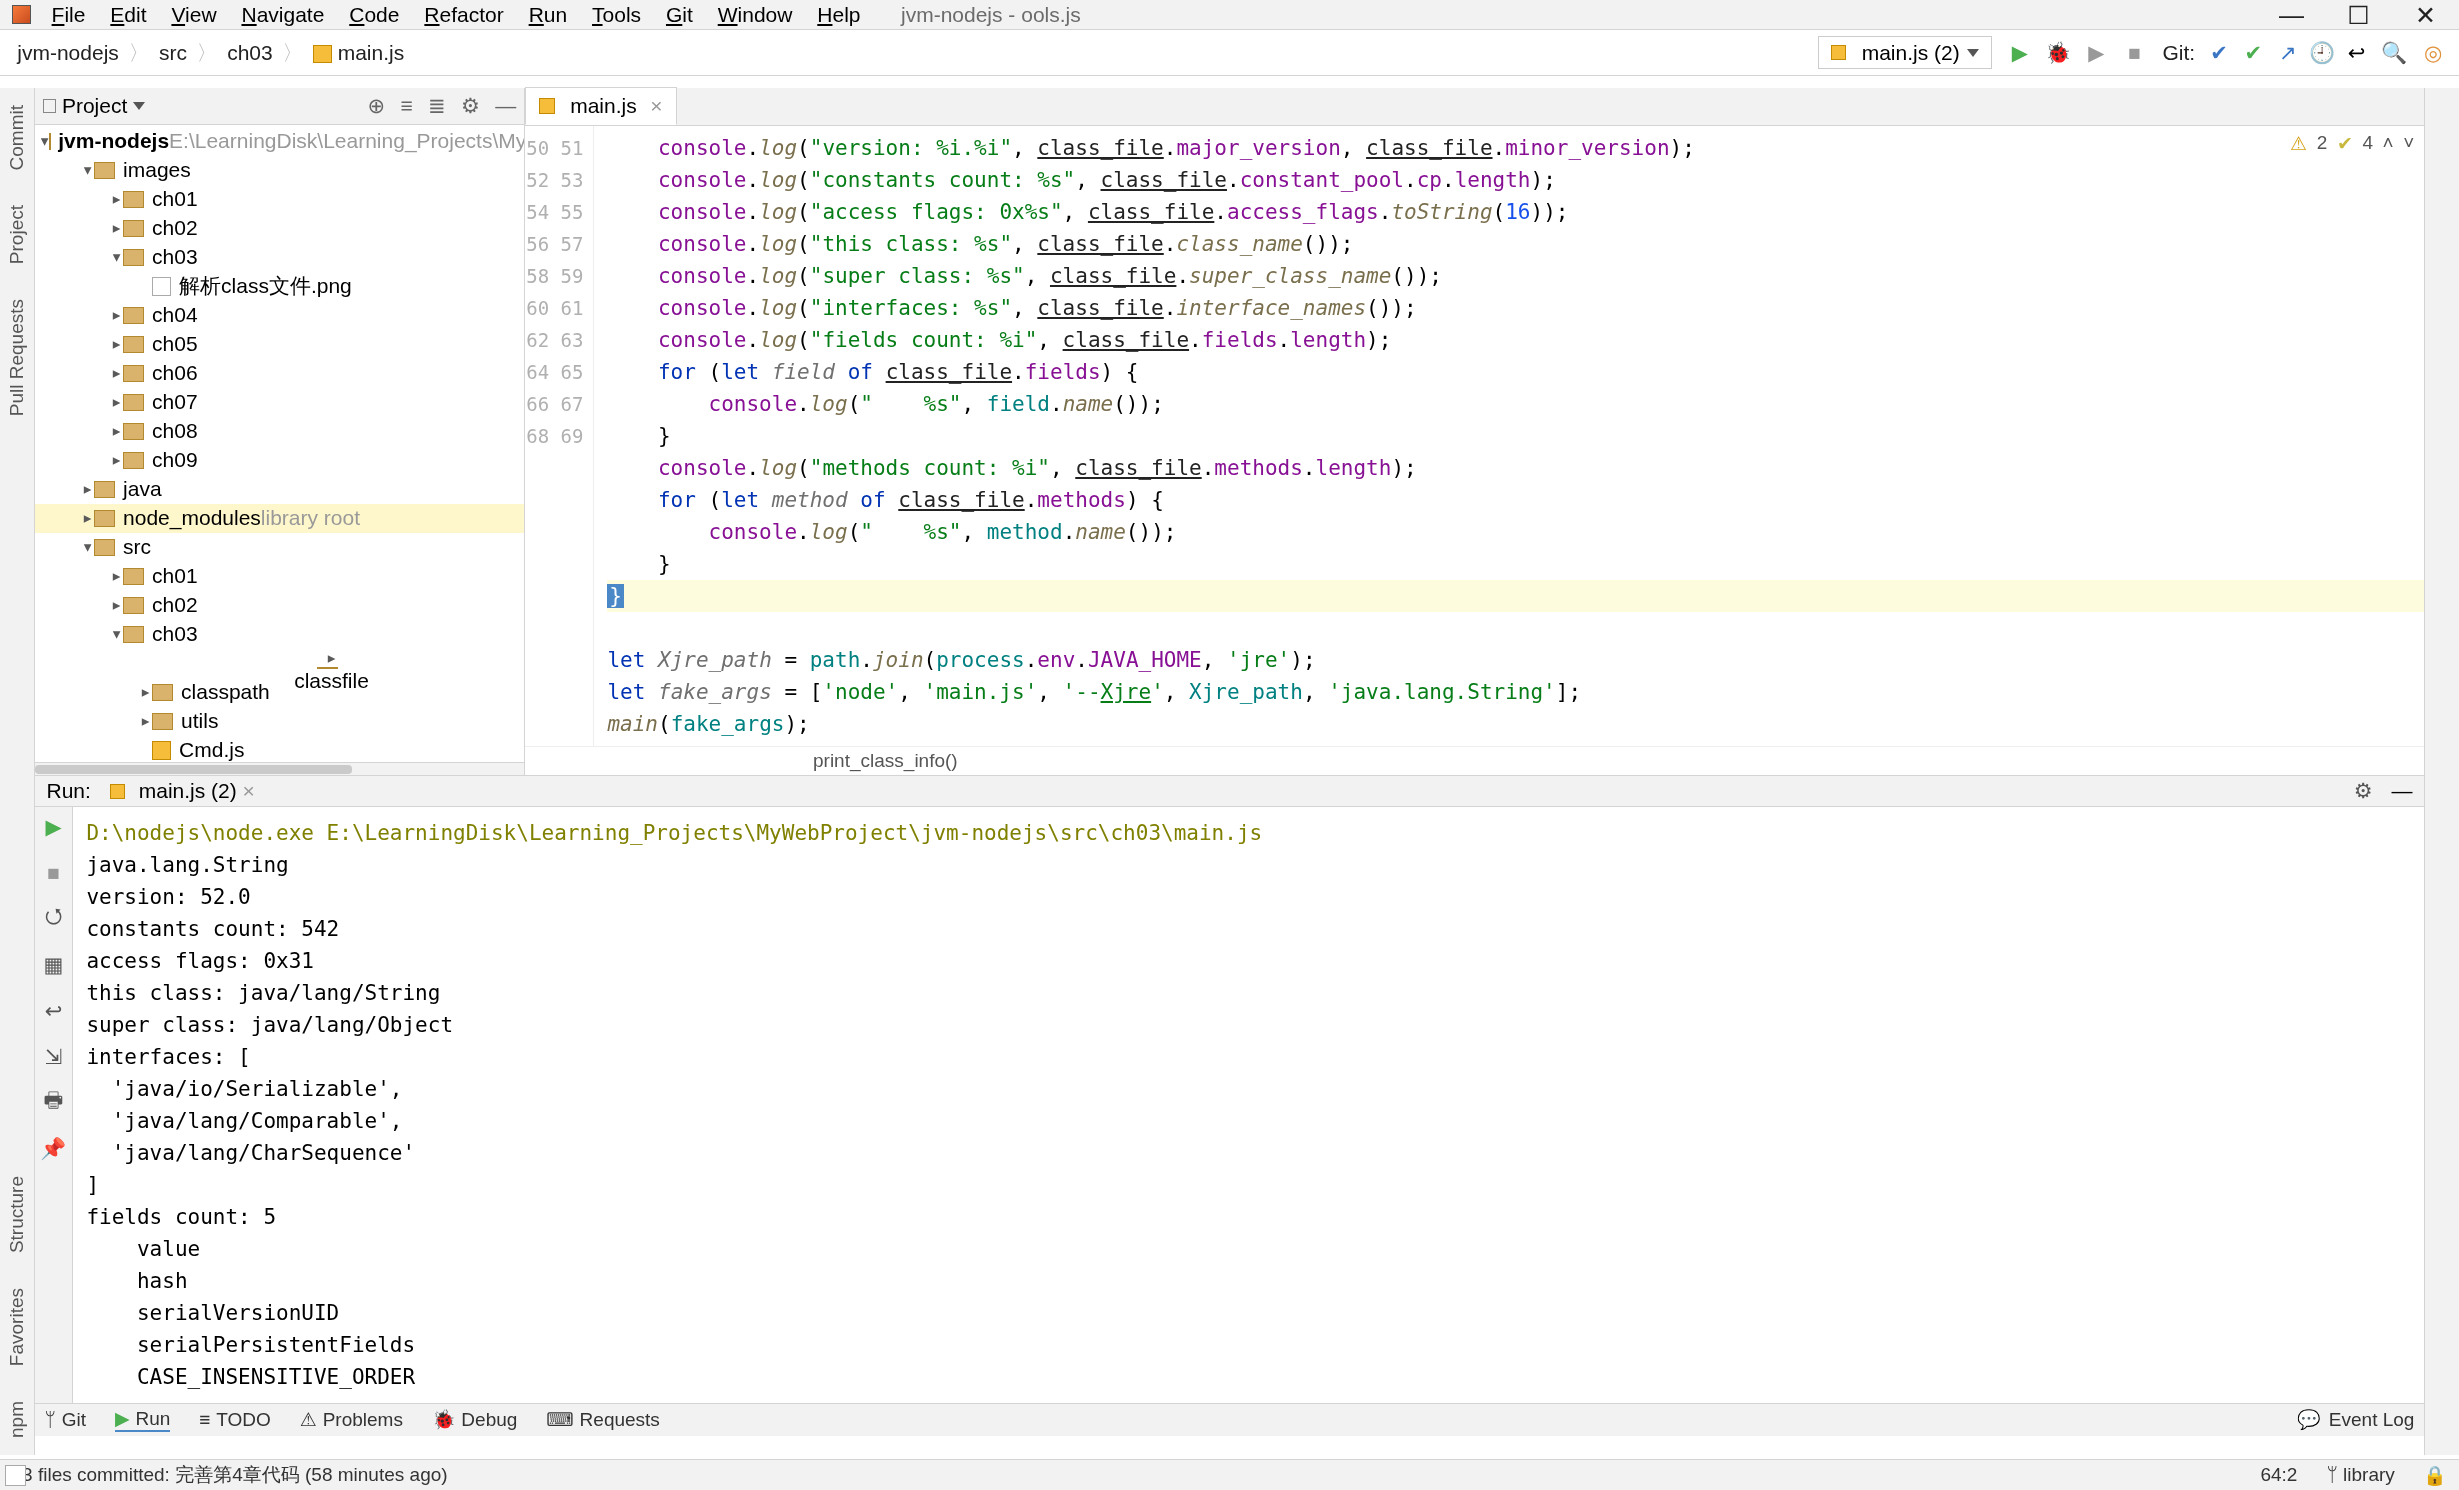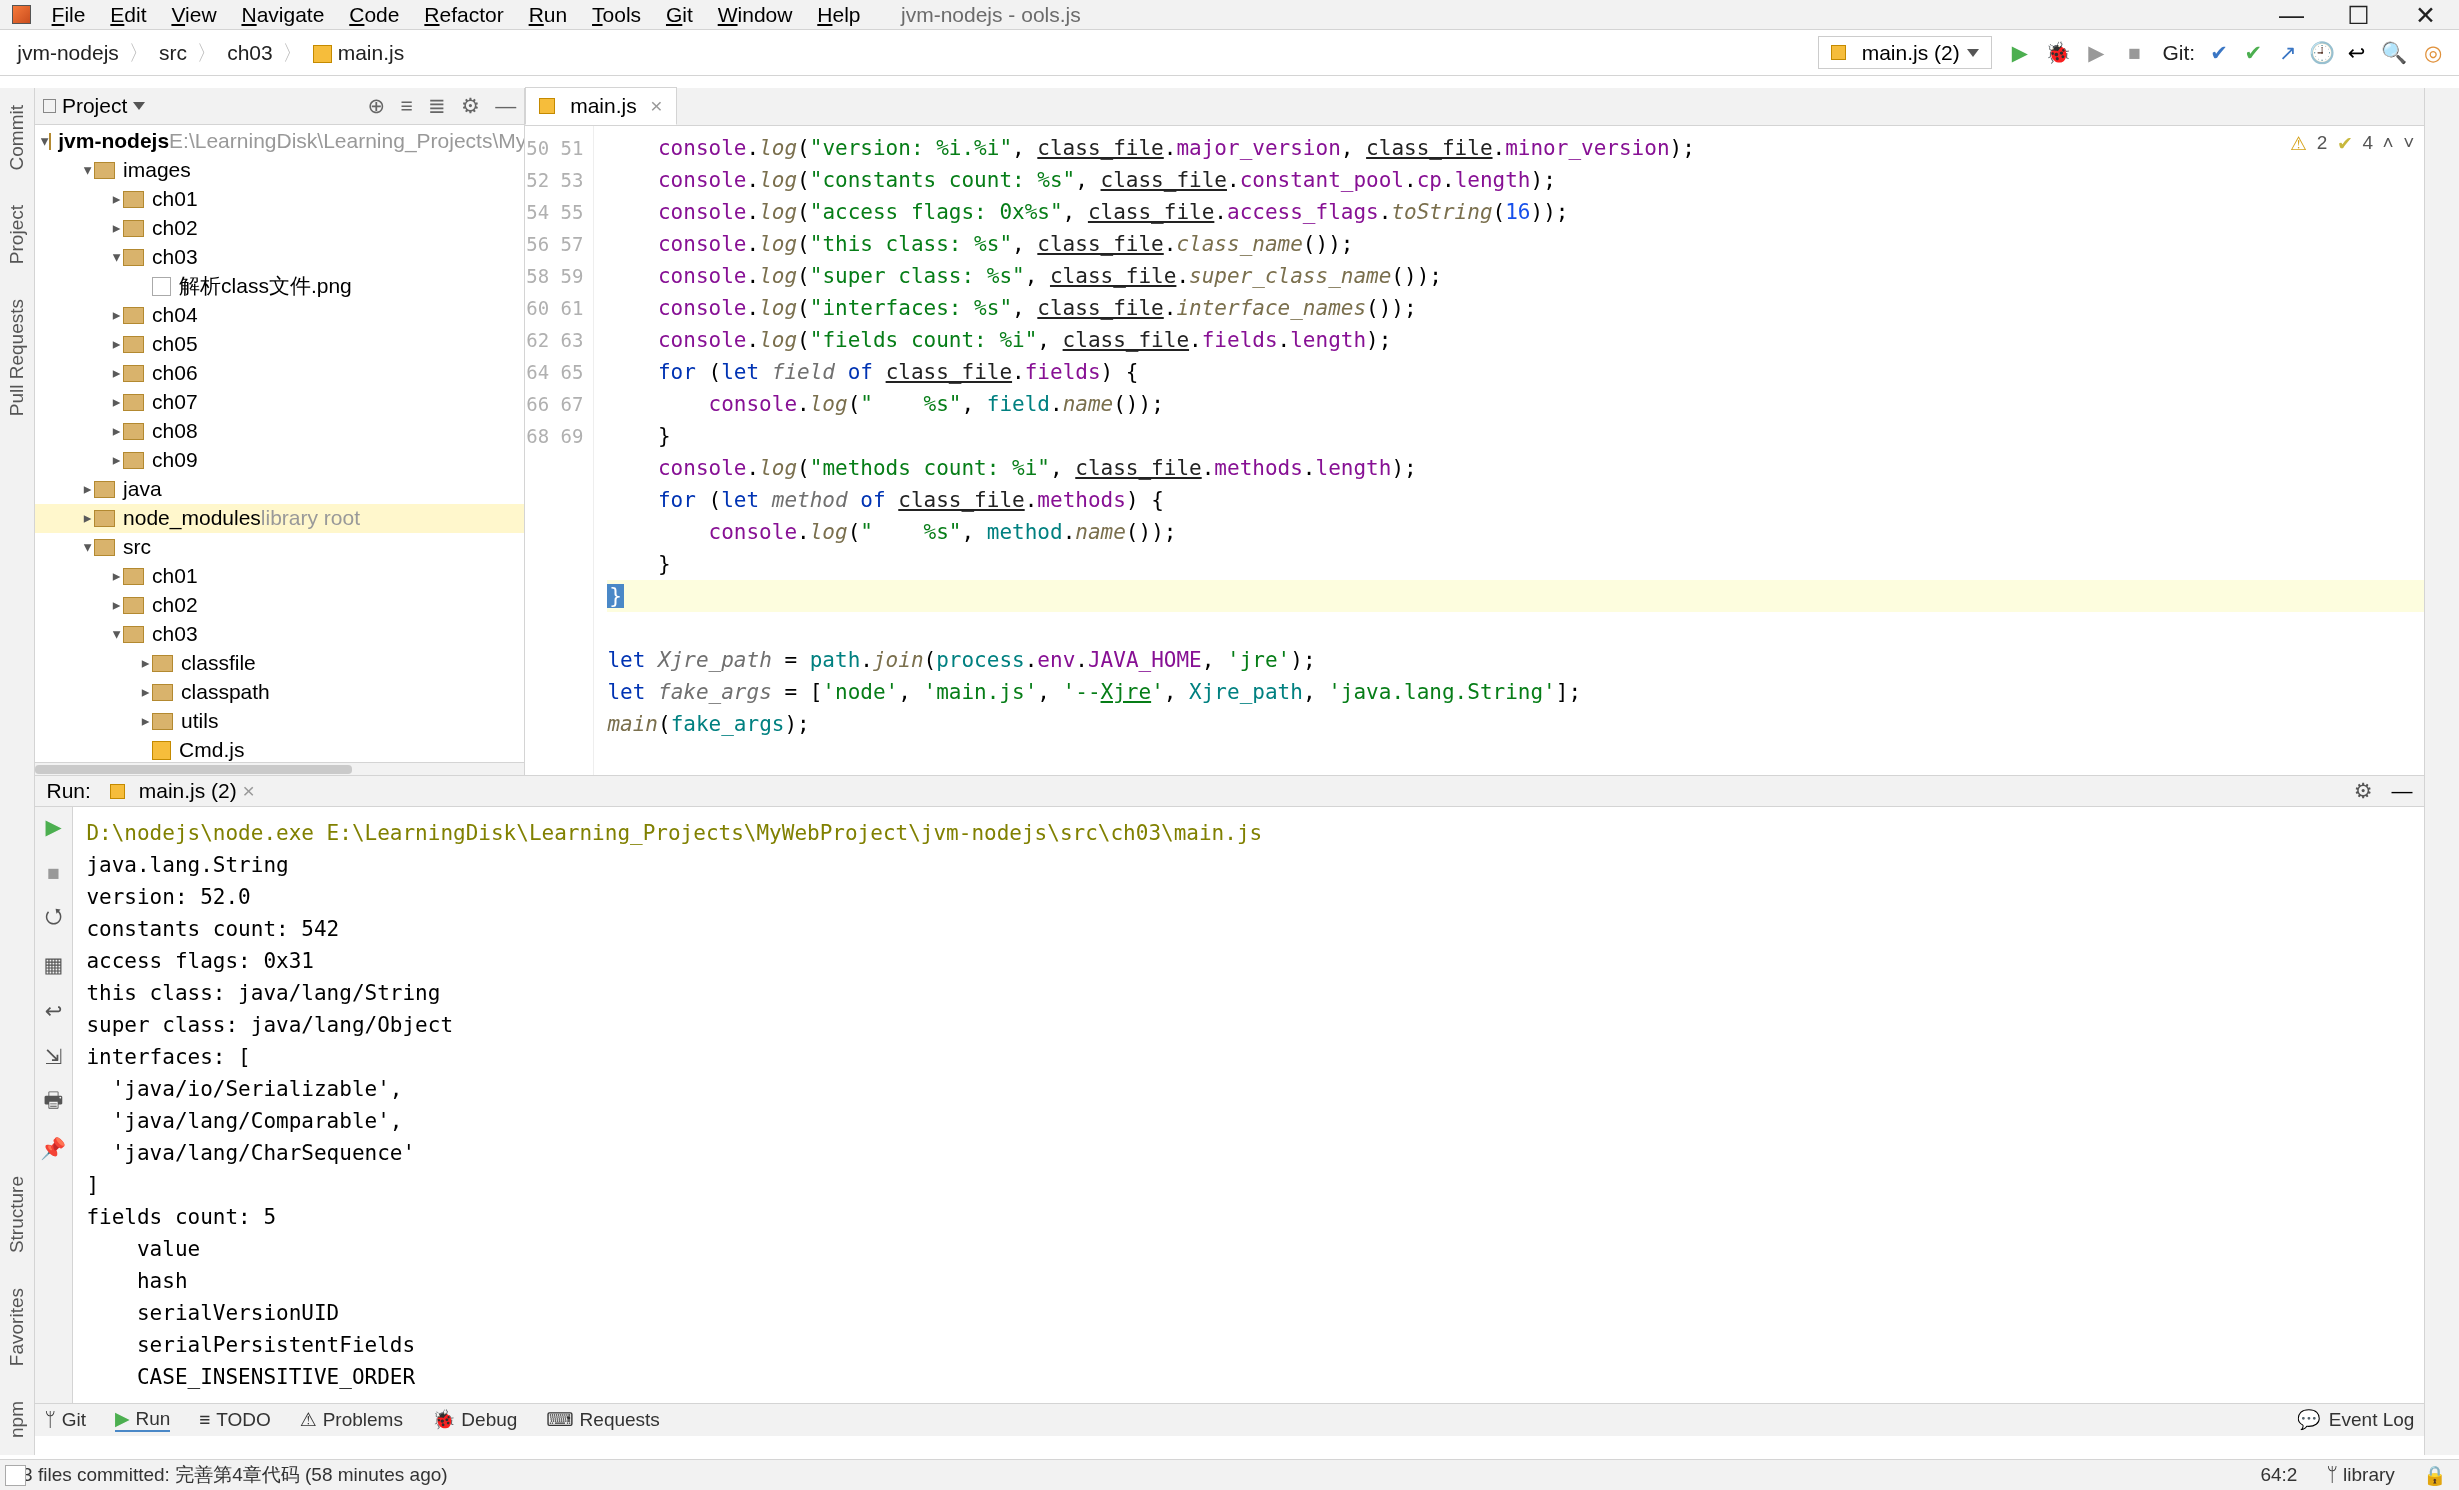--- a/index.html
+++ b/index.html
@@ -213,21 +213,21 @@
           <div class="tree-row" style="padding-left: 75px;"><span class="arrow closed"></span><span class="folder-ico"></span>ch06</div>
           <div class="tree-row" style="padding-left: 75px;"><span class="arrow closed"></span><span class="folder-ico"></span>ch07</div>
           <div class="tree-row" style="padding-left: 75px;"><span class="arrow closed"></span><span class="folder-ico"></span>ch08</div>
           <div class="tree-row" style="padding-left: 75px;"><span class="arrow closed"></span><span class="folder-ico"></span>ch09</div>
           <div class="tree-row" style="padding-left: 46px;"><span class="arrow closed"></span><span class="folder-ico"></span>java</div>
           <div class="tree-row hl" style="padding-left: 46px;"><span class="arrow closed"></span><span class="folder-ico"></span>node_modules <span class="dim">library root</span></div>
           <div class="tree-row" style="padding-left: 46px;"><span class="arrow open"></span><span class="folder-ico"></span>src</div>
           <div class="tree-row" style="padding-left: 75px;"><span class="arrow closed"></span><span class="folder-ico"></span>ch01</div>
           <div class="tree-row" style="padding-left: 75px;"><span class="arrow closed"></span><span class="folder-ico"></span>ch02</div>
           <div class="tree-row" style="padding-left: 75px;"><span class="arrow open"></span><span class="folder-ico"></span>ch03</div>
-          <div class="tree-row" style="padding-left: 104px;"><span class="arrow closed"></span><span class="folder-ico"></span>classfile</div>
+          <div class="tree-row" style="padding-left: 104px; flex-direction: column;"><span class="arrow closed"></span><span class="folder-ico"></span>classfile</div>
           <div class="tree-row" style="padding-left: 104px;"><span class="arrow closed"></span><span class="folder-ico"></span>classpath</div>
           <div class="tree-row" style="padding-left: 104px;"><span class="arrow closed"></span><span class="folder-ico"></span>utils</div>
           <div class="tree-row" style="padding-left: 104px;"><span class="arrow none"></span><span class="js-ico"></span>Cmd.js</div>
           <div class="tree-row" style="padding-left: 104px;"><span class="arrow none"></span><span class="js-ico"></span>main.js</div>
         </div>
       <div class="tree-scrollbar">
           <div class="thumb"></div>
         </div>
     </div>
 
@@ -264,20 +264,21 @@
         <div class="code mono" id="code"><span class="l">    <span class="p">console</span>.<span class="m">log</span>(<span class="s">"version: %i.%i"</span>, <span class="u">class_file</span>.<span class="p">major_version</span>, <span class="u">class_file</span>.<span class="p">minor_version</span>);</span><span class="l">    <span class="p">console</span>.<span class="m">log</span>(<span class="s">"constants count: %s"</span>, <span class="u">class_file</span>.<span class="p">constant_pool</span>.<span class="p">cp</span>.<span class="p">length</span>);</span><span class="l">    <span class="p">console</span>.<span class="m">log</span>(<span class="s">"access flags: 0x%s"</span>, <span class="u">class_file</span>.<span class="p">access_flags</span>.<span class="m">toString</span>(<span class="n">16</span>));</span><span class="l">    <span class="p">console</span>.<span class="m">log</span>(<span class="s">"this class: %s"</span>, <span class="u">class_file</span>.<span class="m">class_name</span>());</span><span class="l">    <span class="p">console</span>.<span class="m">log</span>(<span class="s">"super class: %s"</span>, <span class="u">class_file</span>.<span class="m">super_class_name</span>());</span><span class="l">    <span class="p">console</span>.<span class="m">log</span>(<span class="s">"interfaces: %s"</span>, <span class="u">class_file</span>.<span class="m">interface_names</span>());</span><span class="l">    <span class="p">console</span>.<span class="m">log</span>(<span class="s">"fields count: %i"</span>, <span class="u">class_file</span>.<span class="p">fields</span>.<span class="p">length</span>);</span><span class="l">    <span class="k">for</span> (<span class="k">let</span> <span class="gi">field</span> <span class="k">of</span> <span class="u">class_file</span>.<span class="p">fields</span>) {</span><span class="l">        <span class="p">console</span>.<span class="m">log</span>(<span class="s">"    %s"</span>, <span class="t">field</span>.<span class="m">name</span>());</span><span class="l">    }</span><span class="l">    <span class="p">console</span>.<span class="m">log</span>(<span class="s">"methods count: %i"</span>, <span class="u">class_file</span>.<span class="p">methods</span>.<span class="p">length</span>);</span><span class="l">    <span class="k">for</span> (<span class="k">let</span> <span class="gi">method</span> <span class="k">of</span> <span class="u">class_file</span>.<span class="p">methods</span>) {</span><span class="l">        <span class="p">console</span>.<span class="m">log</span>(<span class="s">"    %s"</span>, <span class="t">method</span>.<span class="m">name</span>());</span><span class="l">    }</span><span class="l hl-line"><span class="cursor">}</span></span><span class="l"> </span><span class="l"><span class="k">let</span> <span class="gi">Xjre_path</span> = <span class="t">path</span>.<span class="m">join</span>(<span class="t">process</span>.<span class="p">env</span>.<span class="p">JAVA_HOME</span>, <span class="s">'jre'</span>);</span><span class="l"><span class="k">let</span> <span class="gi">fake_args</span> = [<span class="s">'node'</span>, <span class="s">'main.js'</span>, <span class="s">'--<span class="u" style="color:#067d17">Xjre</span>'</span>, <span class="t">Xjre_path</span>, <span class="s">'java.lang.String'</span>];</span><span class="l"><span class="m">main</span>(<span class="t">fake_args</span>);</span><span class="l"> </span></div>
         <div class="hint-panel">
           <span class="warn">⚠</span>
           <span>2</span>
           <span class="y2">✔</span>
           <span>4</span>
           <span>˄</span>
           <span>˅</span>
         </div>
       </div>
+      <div class="breadcrumb2">print_class_info()</div>
     </div>
   </div>
 
   <div class="run-panel">
     <div class="run-header">
       <span>Run:</span>
       <div class="tab">
         <span class="js-ico" style="width:15.4px;height:15.4px"></span>
         <span>main.js (2)</span>
         <span style="color:#999">×</span>

